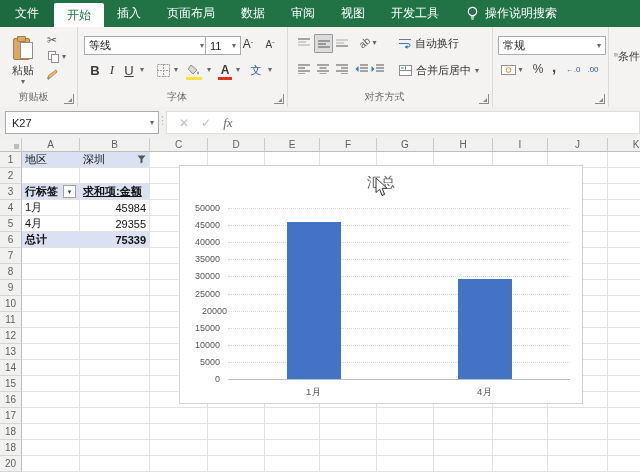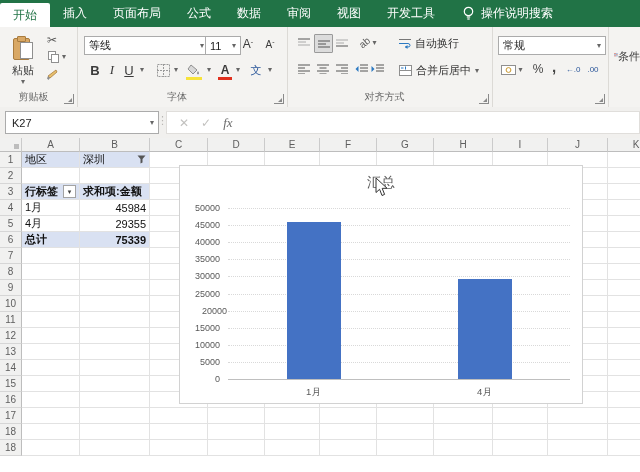--- a/index.html
+++ b/index.html
@@ -64,24 +64,24 @@
   .tick{position:absolute;width:40px;text-align:right;font-size:9px;color:#595959;transform:translateY(-50%);}
   .bar{position:absolute;background:#4472c4;}
   .cat{position:absolute;font-size:9.5px;color:#595959;text-align:center;transform:translateX(-50%);}
   .cursor{position:absolute;z-index:6;}
 </style>
 </head>
 <body>
 
 <div class="tabbar">
   <div style="display:flex;">
+      <div class="tab file">文件</div>
       <div class="tab selected">开始</div>
       <div class="tab">插入</div>
       <div class="tab">页面布局</div>
-      <div class="tab">公式</div>
       <div class="tab">数据</div>
       <div class="tab">审阅</div>
       <div class="tab">视图</div>
       <div class="tab">开发工具</div>
     </div>
   <div class="tab-search">
     <svg width="13" height="15" viewBox="0 0 13 15">
       <circle cx="6.5" cy="5.5" r="4.2" fill="none" stroke="#fff" stroke-width="1.2"></circle>
       <line x1="4.8" y1="11" x2="8.2" y2="11" stroke="#fff" stroke-width="1.2"></line>
       <line x1="5.3" y1="13" x2="7.7" y2="13" stroke="#fff" stroke-width="1.2"></line>
@@ -350,21 +350,21 @@
       <div class="cell" style="width: 55px;"></div>
       <div class="cell" style="width: 60px;"></div>
       <div class="cell" style="width: 57px;"></div>
     </div>
     <div class="grow">
       <div class="rowhdr">3</div>
       <div class="cell pvb" style="width: 58px;">
         <span>行标签</span>
         <span class="pvdrop">▾</span>
       </div>
-      <div class="cell pvb" style="width: 70px;">
+      <div class="cell pvb" style="width: 70px; text-decoration: underline;">
         <span>求和项:金额</span>
       </div>
       <div class="cell" style="width: 58px;"></div>
       <div class="cell" style="width: 57px;"></div>
       <div class="cell" style="width: 55px;"></div>
       <div class="cell" style="width: 57px;"></div>
       <div class="cell" style="width: 57px;"></div>
       <div class="cell" style="width: 59px;"></div>
       <div class="cell" style="width: 55px;"></div>
       <div class="cell" style="width: 60px;"></div>
@@ -587,20 +587,34 @@
       <div class="cell" style="width: 55px;"></div>
       <div class="cell" style="width: 57px;"></div>
       <div class="cell" style="width: 57px;"></div>
       <div class="cell" style="width: 59px;"></div>
       <div class="cell" style="width: 55px;"></div>
       <div class="cell" style="width: 60px;"></div>
       <div class="cell" style="width: 57px;"></div>
     </div>
     <div class="grow">
       <div class="rowhdr">18</div>
+      <div class="cell" style="width: 58px;"></div>
+      <div class="cell" style="width: 70px;"></div>
+      <div class="cell" style="width: 58px;"></div>
+      <div class="cell" style="width: 57px;"></div>
+      <div class="cell" style="width: 55px;"></div>
+      <div class="cell" style="width: 57px;"></div>
+      <div class="cell" style="width: 57px;"></div>
+      <div class="cell" style="width: 59px;"></div>
+      <div class="cell" style="width: 55px;"></div>
+      <div class="cell" style="width: 60px;"></div>
+      <div class="cell" style="width: 57px;"></div>
+    </div>
+    <div class="grow">
+      <div class="rowhdr">20</div>
       <div class="cell" style="width: 58px;"></div>
       <div class="cell" style="width: 70px;"></div>
       <div class="cell" style="width: 58px;"></div>
       <div class="cell" style="width: 57px;"></div>
       <div class="cell" style="width: 55px;"></div>
       <div class="cell" style="width: 57px;"></div>
       <div class="cell" style="width: 57px;"></div>
       <div class="cell" style="width: 59px;"></div>
       <div class="cell" style="width: 55px;"></div>
       <div class="cell" style="width: 60px;"></div>

